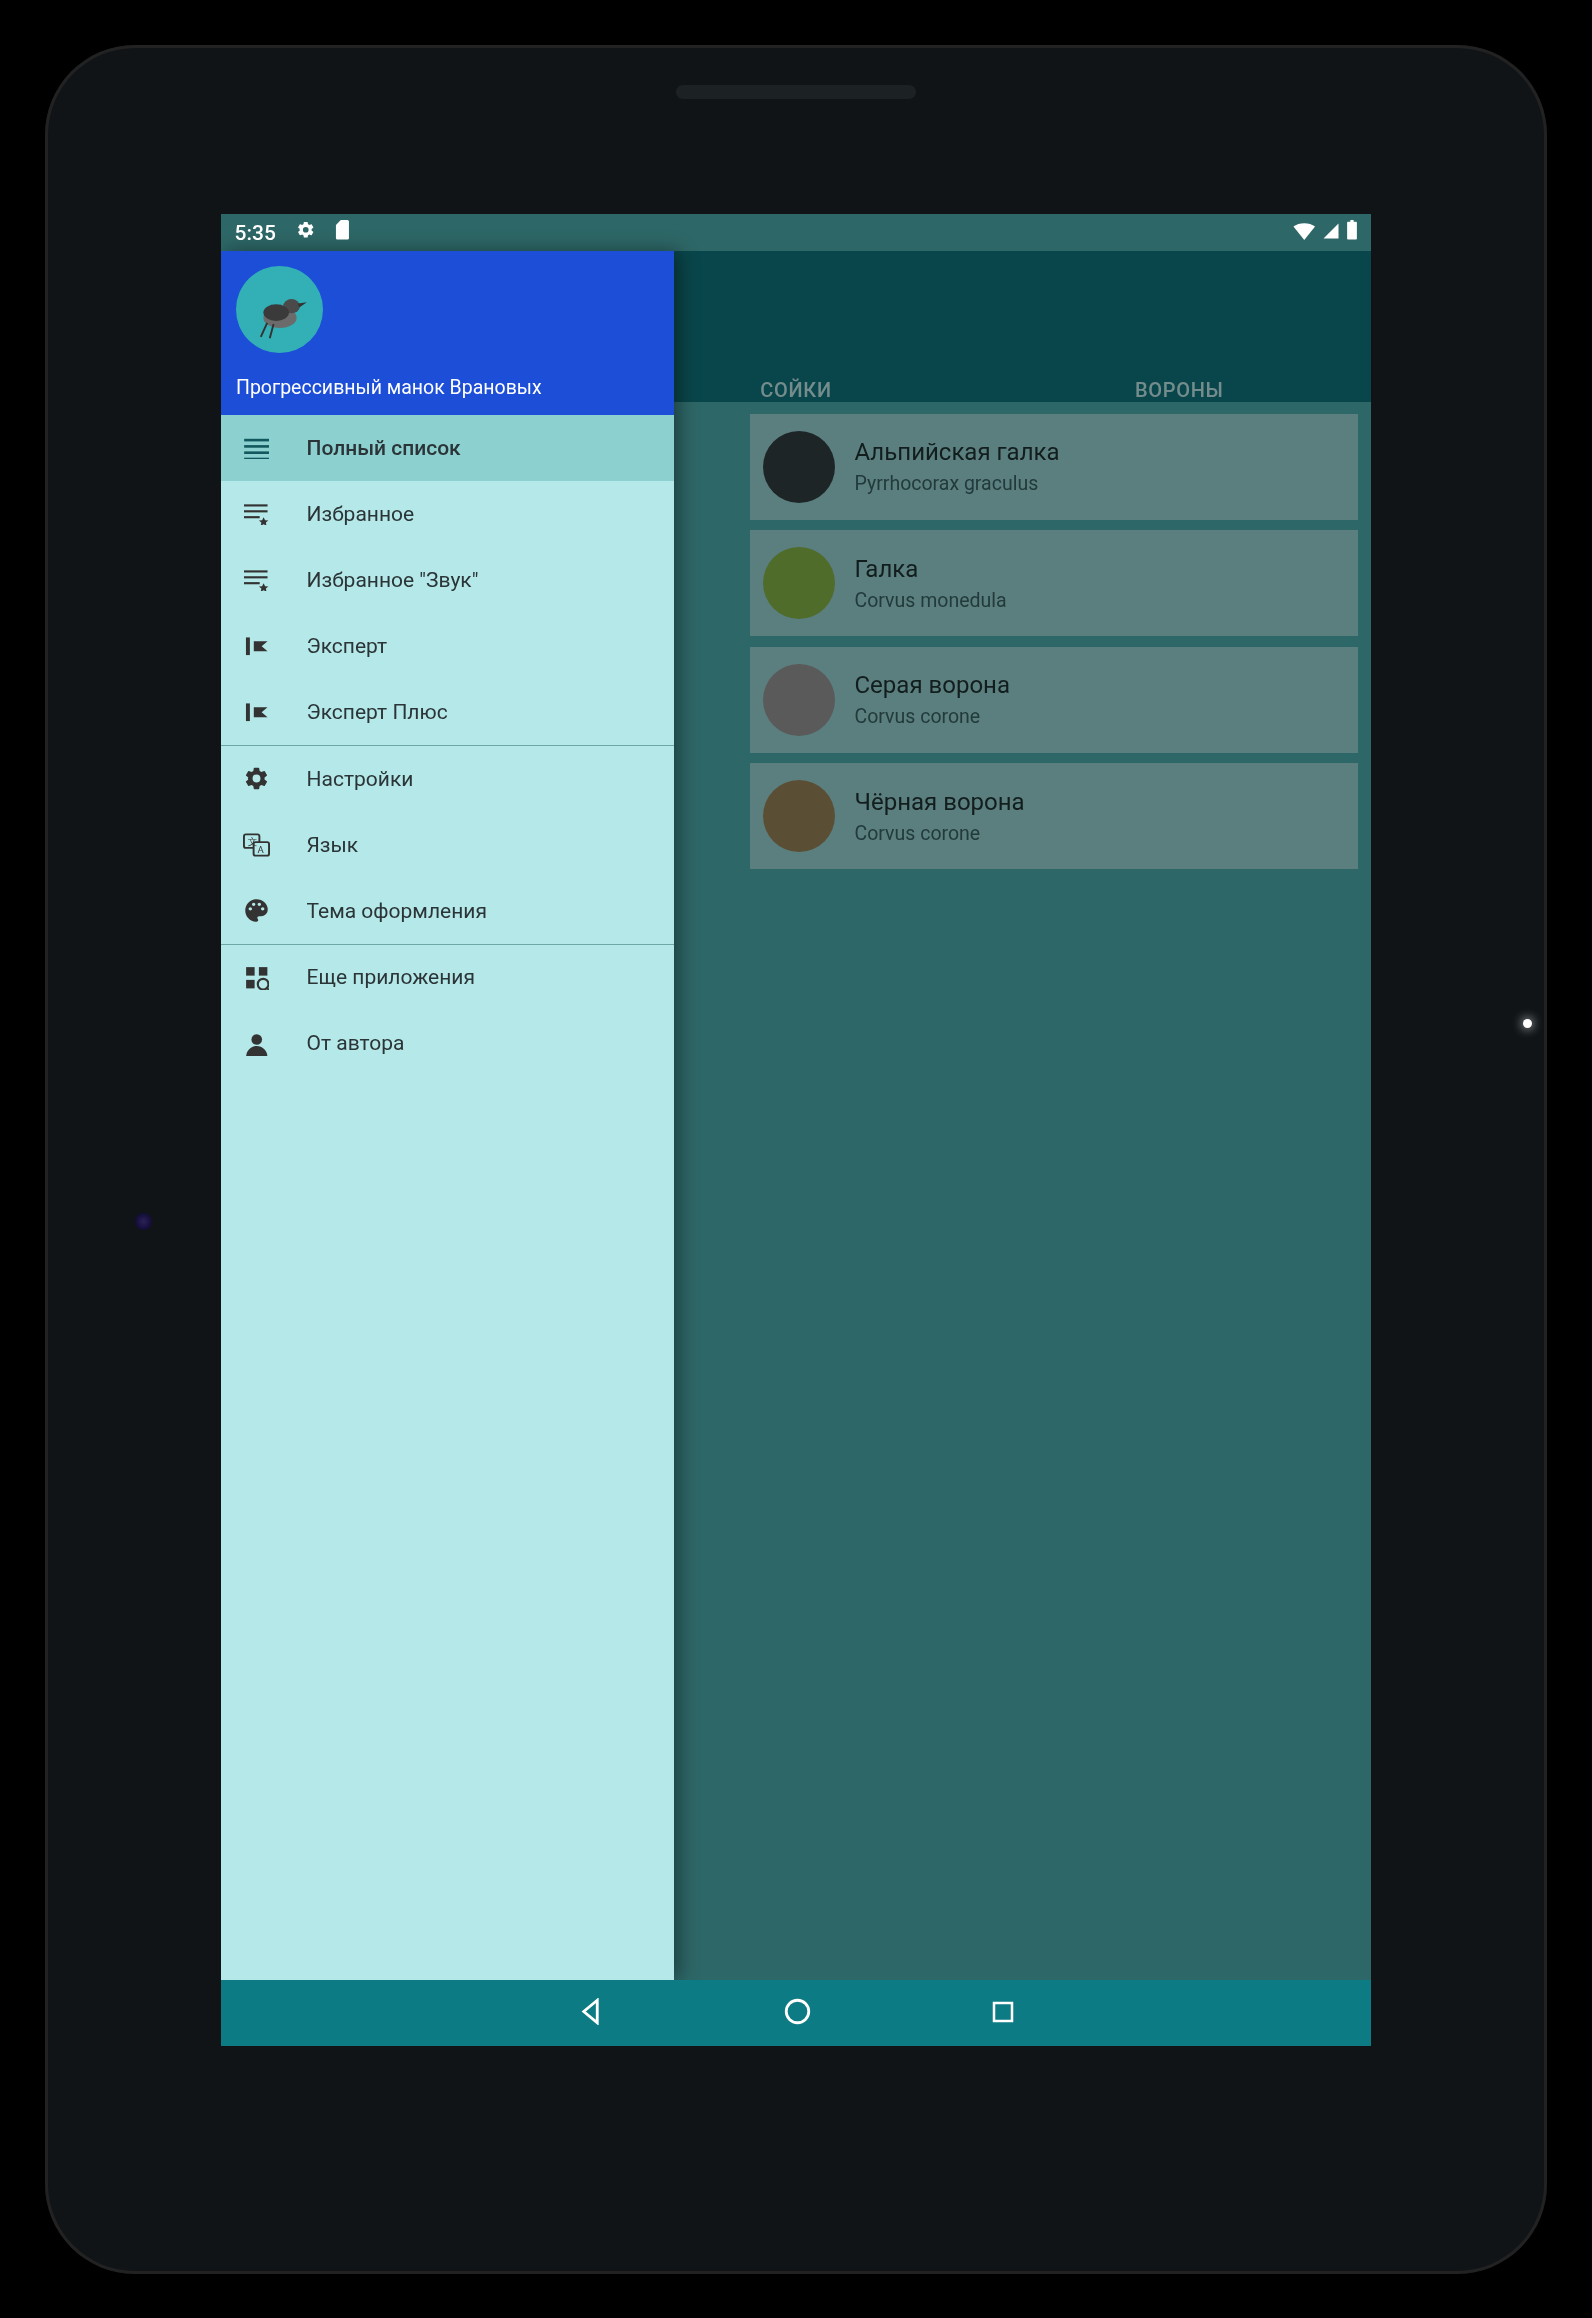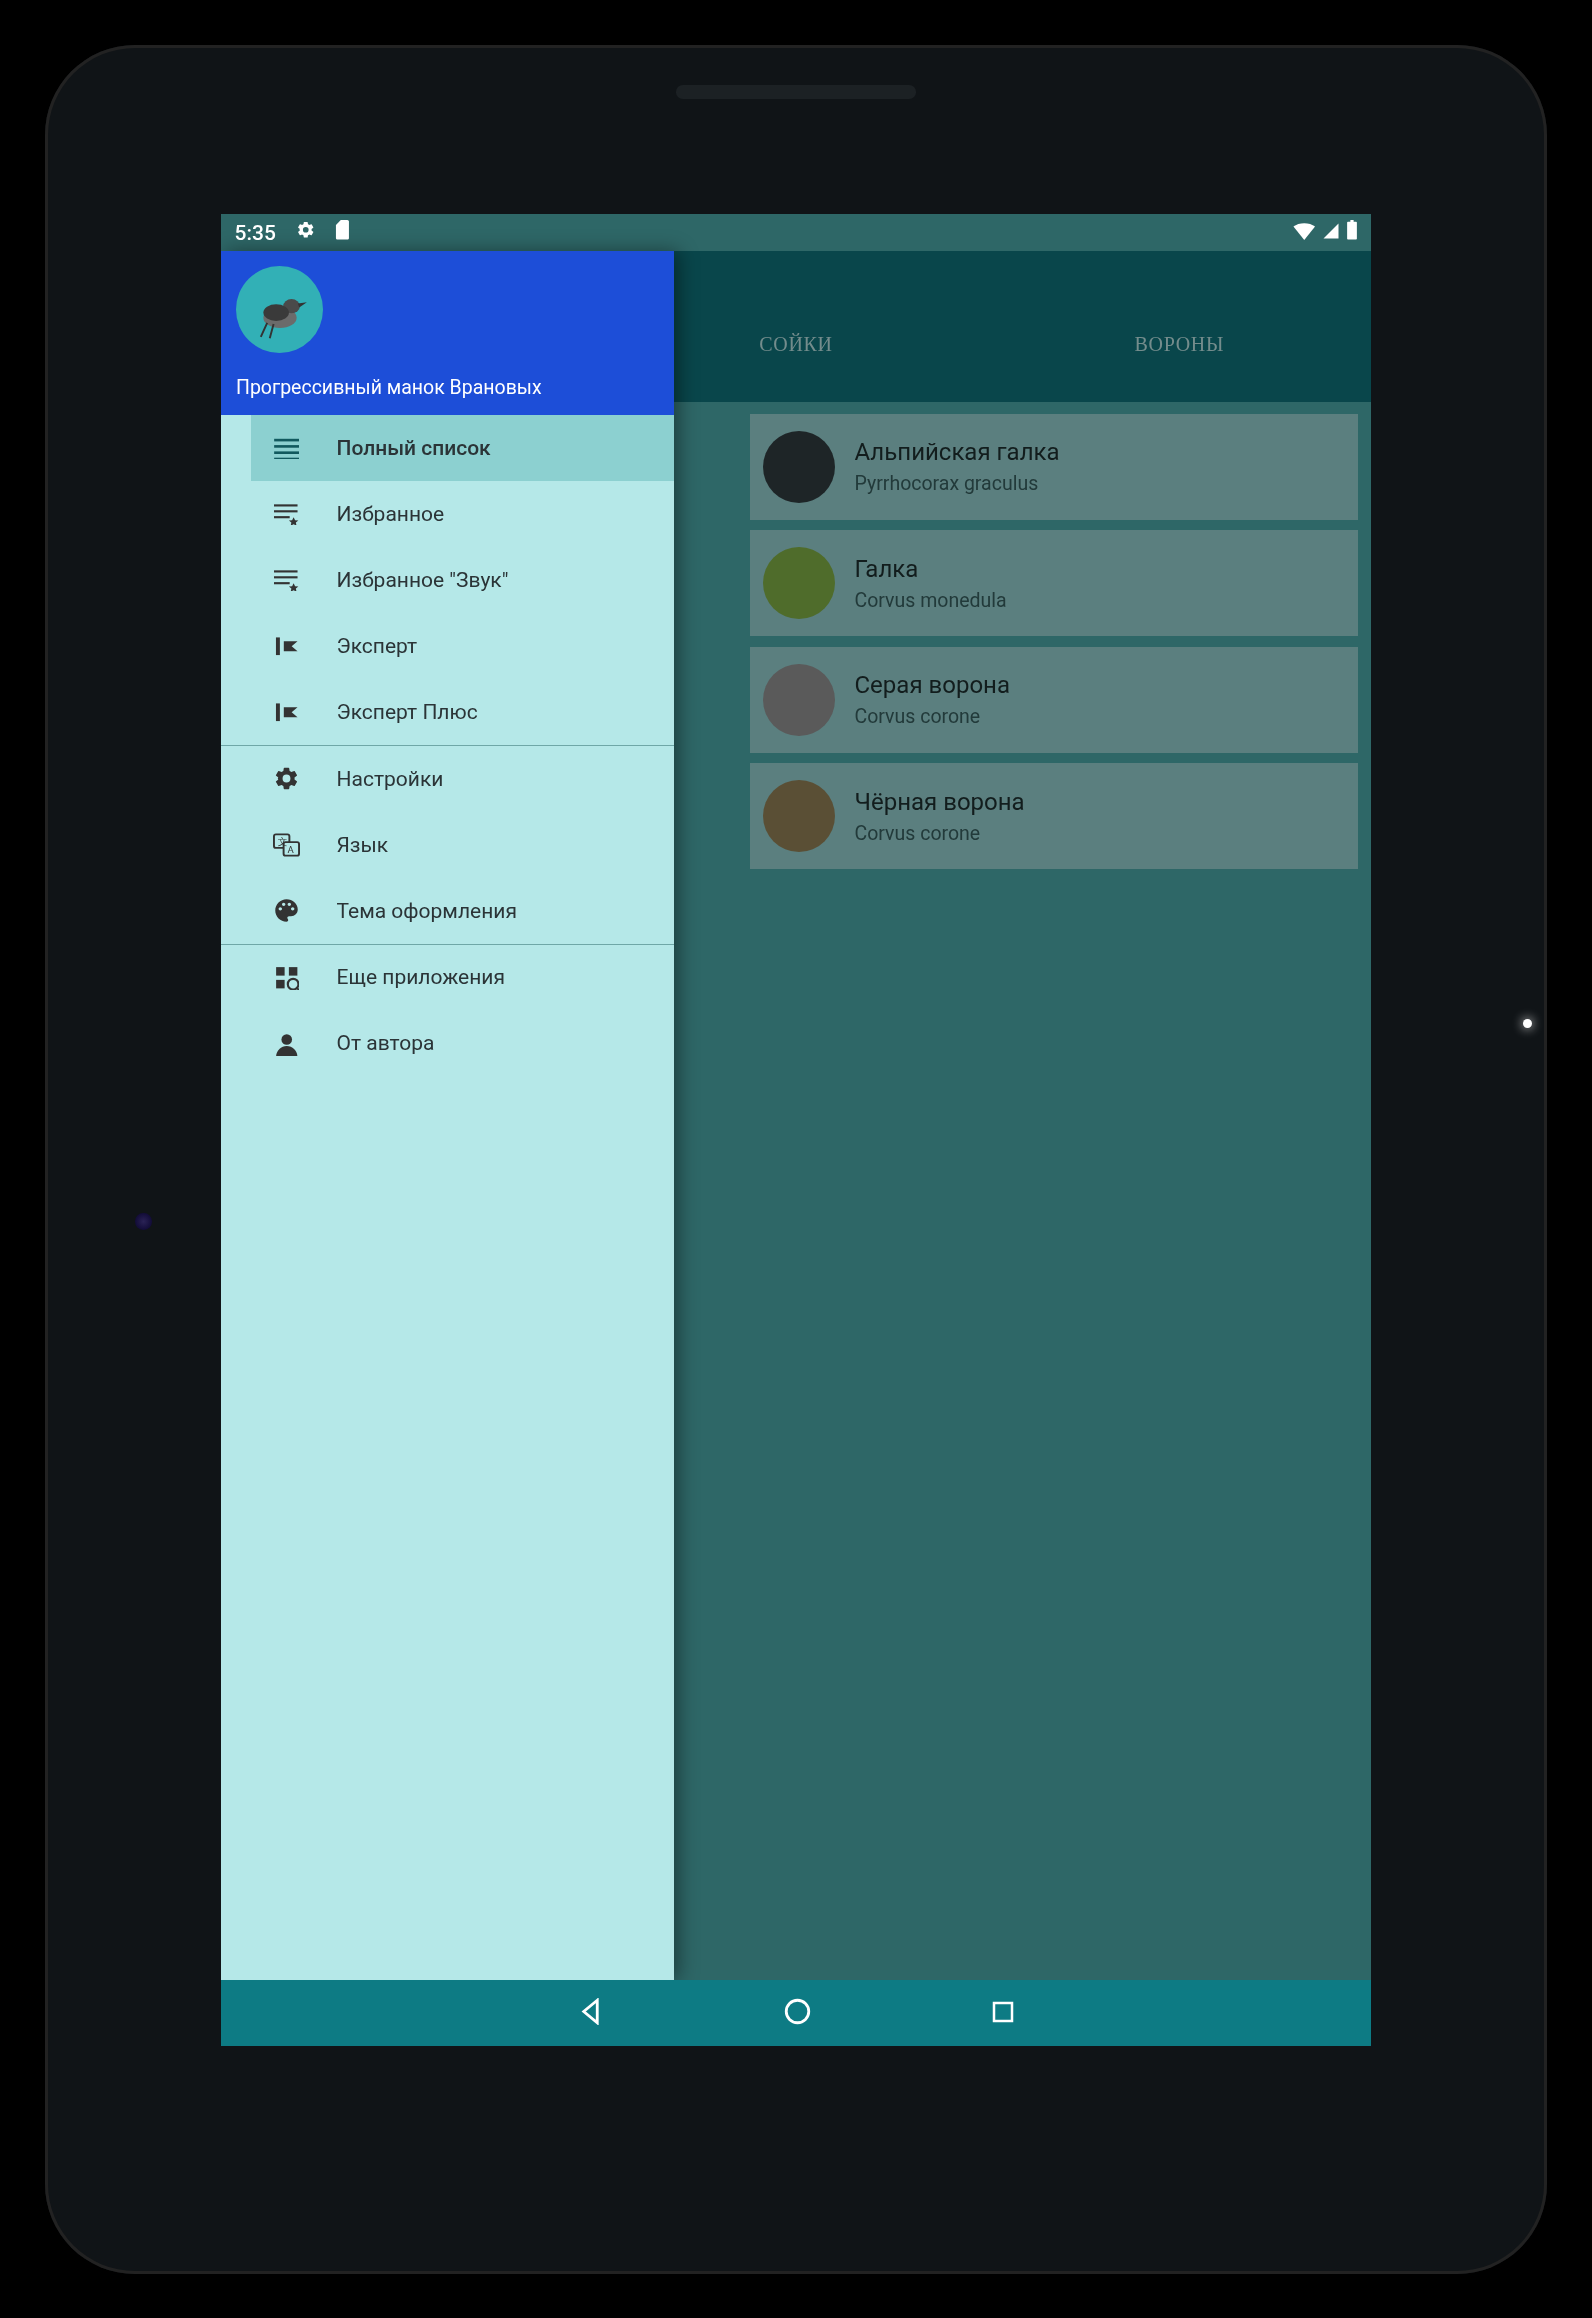--- a/index.html
+++ b/index.html
@@ -91,27 +91,26 @@
     align-items: center;
     padding: 0 21px;
     position: relative;
     z-index: 2;
   }
   .tabbar {
     background: #0f6c73;
     color: #b2d8d8;
     height: 69px;
     display: flex;
-    align-items: flex-start;
+    align-items: flex-end;
     position: relative;
     z-index: 2;
     font-size: 20px;
     font-weight: 500;
     letter-spacing: 0.7px;
-    font-family: Liberation Serif, serif;
   }
   .tabbar .tab { flex:1; text-align:center; }
   
   .content {
     position: absolute;
     top: 189px;
     left: 0;
     right: 0;
     bottom: 66px;
     z-index: 2;
@@ -194,21 +193,20 @@
     flex-direction: column;
   }
   .menu-item {
     display: flex;
     align-items: center;
     gap: 36px;
     padding: 0 21px;
     height: 66px;
     font-size: 21px;
     color: #2b3437;
-    margin-left: 30px;
   }
   .menu-item.active {
     background: #8cd0d0;
     font-weight: 500;
   }
   .menu-sep {
     height: 0.7px;
     background: #6fa7a7;
   }
   .menu-section {

